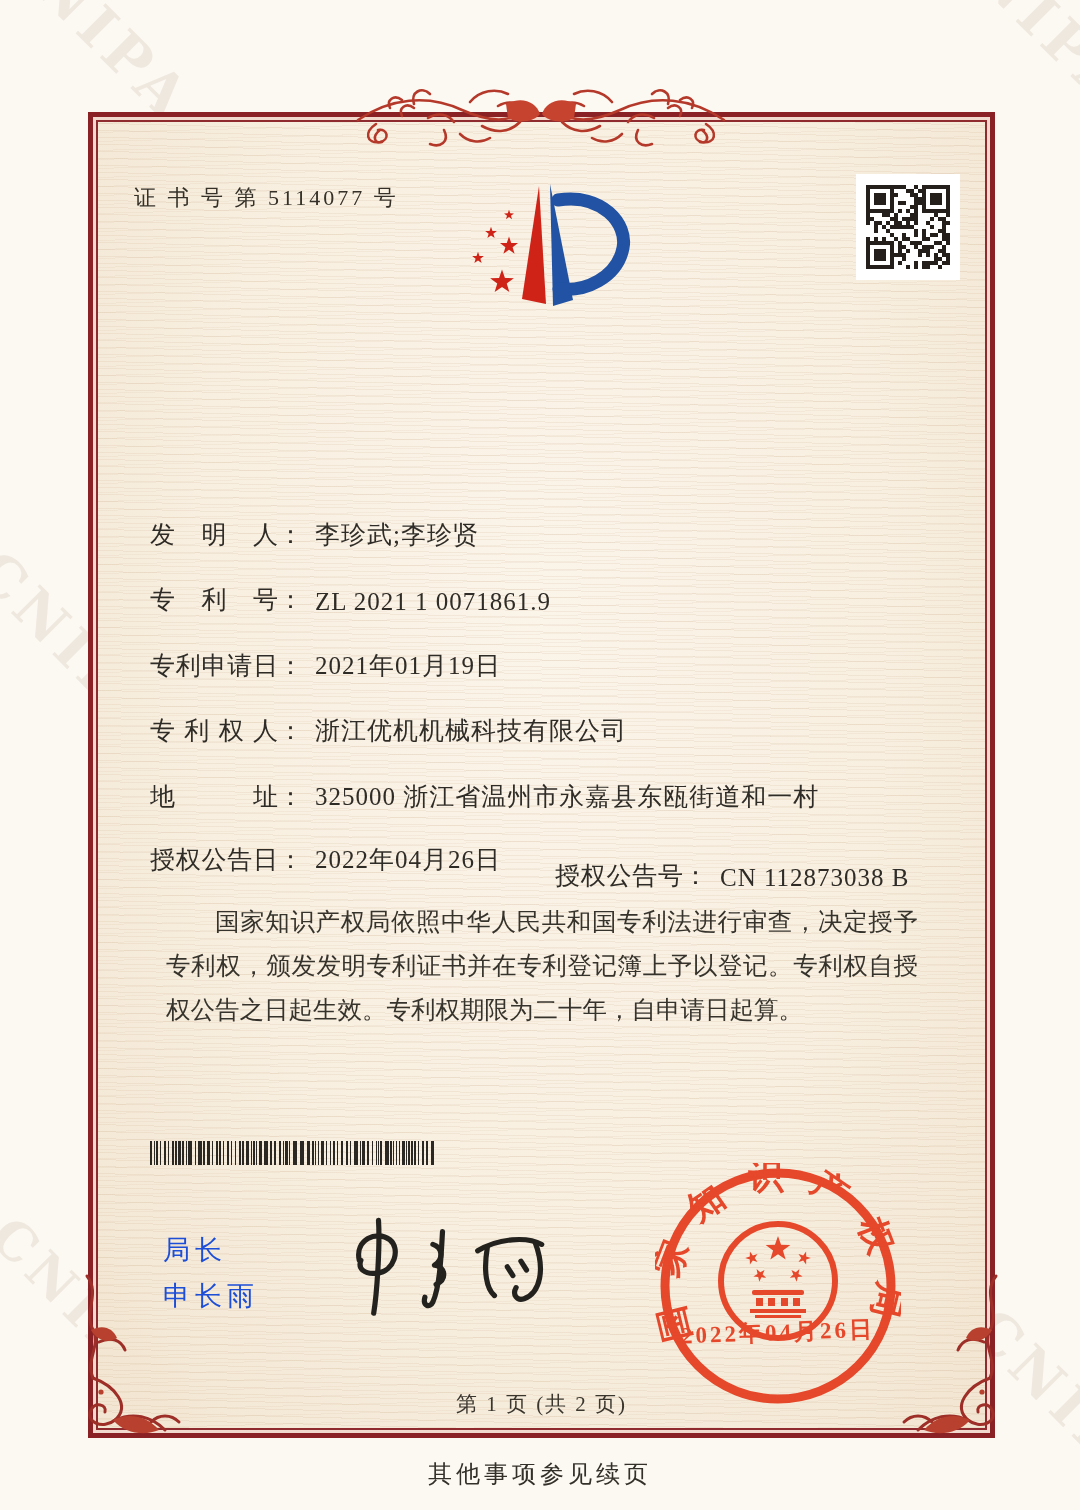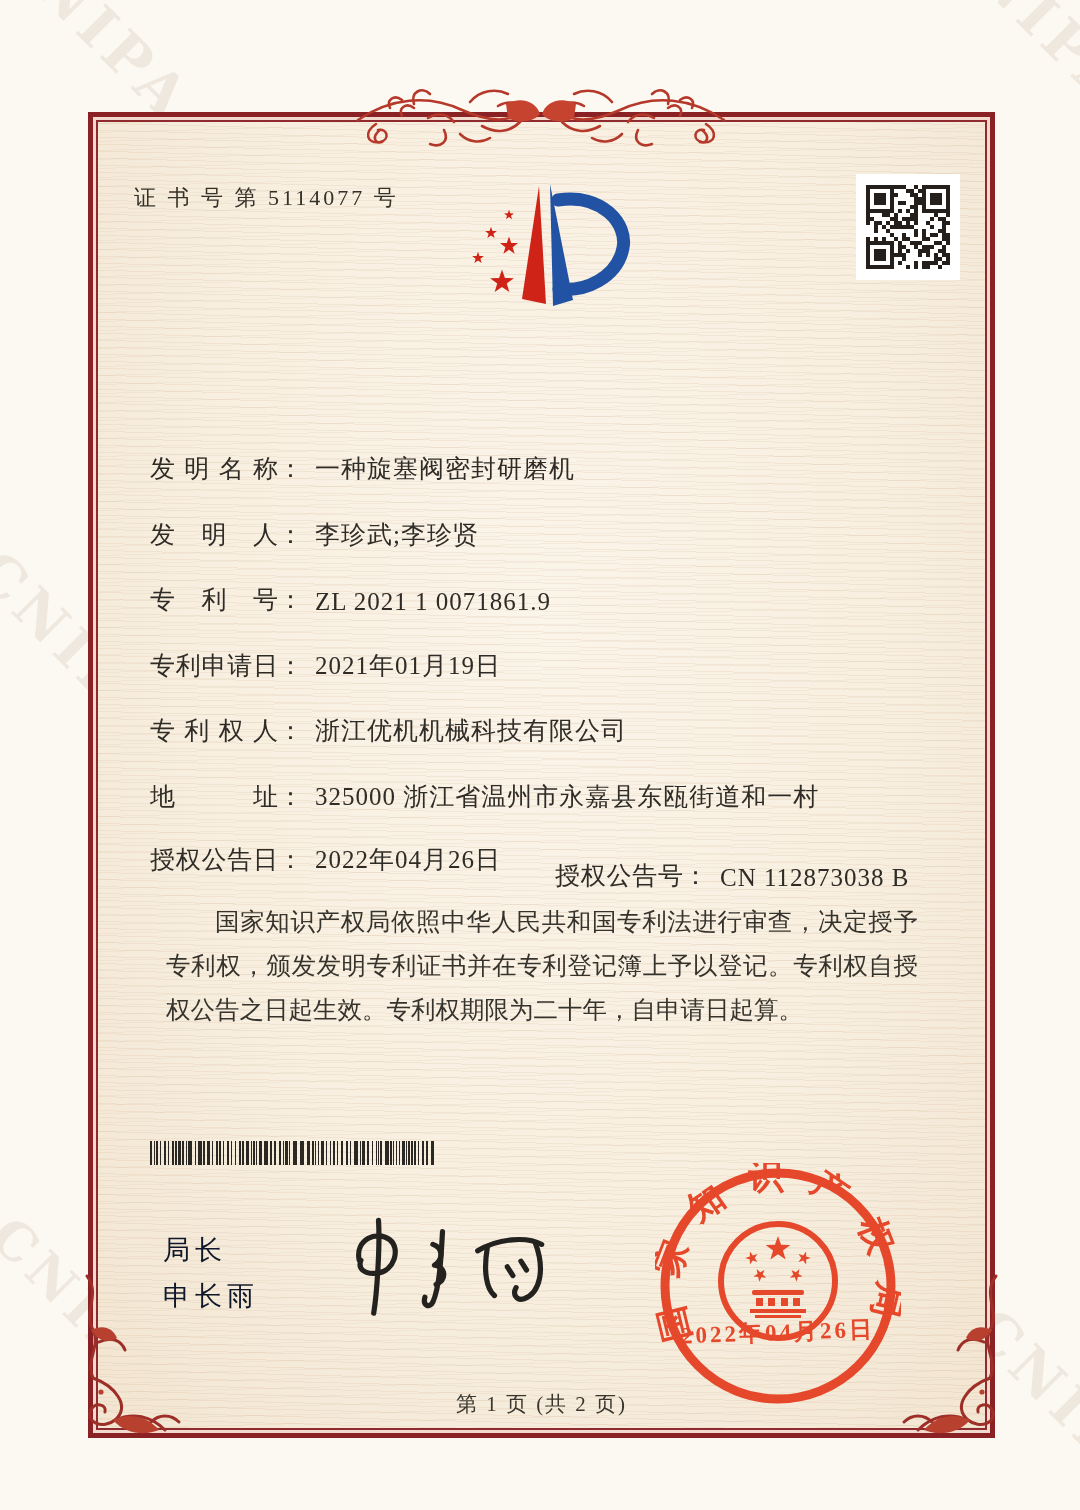--- a/index.html
+++ b/index.html
@@ -33,21 +33,21 @@
   .fval{margin-left:12px;vertical-align:bottom;letter-spacing:1px;}
   .fgroup2{position:absolute;left:405px;top:16px;}
   
   .bodytext{position:absolute;left:150px;top:884px;width:784px;z-index:6;font-size:24.5px;
       line-height:44px;text-align:justify;color:#36332c;}
   .bodytext p{margin:16px;text-indent:2em;}
   
   .barcode{position:absolute;left:150px;top:1141px;z-index:6;}
   
   .sig-label{position:absolute;left:163px;z-index:6;font-family:"Liberation Sans","DejaVu Sans",sans-serif;
-      font-size:27px;letter-spacing:5px;color:#0f172a;}
+      font-size:27px;letter-spacing:5px;color:#1d4ed8;}
   .sig-svg{position:absolute;left:315px;top:1198px;z-index:6;}
   
   .seal{position:absolute;left:655px;top:1163px;z-index:7;opacity:0.93;}
   
   .pageno{position:absolute;left:88px;top:1390px;width:907px;text-align:center;font-size:21px;
       letter-spacing:2px;z-index:6;color:#3a362e;}
   .footnote{position:absolute;left:0;top:1458px;width:1080px;text-align:center;font-size:24px;
       letter-spacing:4px;z-index:6;color:#33302a;}
   svg{display:block;}
 </style>
@@ -395,23 +395,20 @@
         <rect x="24" y="80" width="4" height="4" fill="#241f1a"></rect>
         <rect x="40" y="80" width="4" height="4" fill="#241f1a"></rect>
         <rect x="48" y="80" width="4" height="4" fill="#241f1a"></rect>
         <rect x="56" y="80" width="4" height="4" fill="#241f1a"></rect>
         <rect x="60" y="80" width="4" height="4" fill="#241f1a"></rect>
         <rect x="72" y="80" width="4" height="4" fill="#241f1a"></rect>
       </svg>
   </div>
 
 
-  <div class="frow" style="top:452px;">
-    <span class="flabel">发明名称</span><span class="fcolon">：</span><span class="fval">一种旋塞阀密封研磨机</span>
-  </div>
   <div class="frow" style="top:518px;">
     <span class="flabel">发明人</span><span class="fcolon">：</span><span class="fval">李珍武;李珍贤</span>
   </div>
   <div class="frow" style="top:583px;">
     <span class="flabel">专利号</span><span class="fcolon">：</span><span class="fval">ZL 2021 1 0071861.9</span>
   </div>
   <div class="frow" style="top:649px;">
     <span class="flabel">专利申请日</span><span class="fcolon">：</span><span class="fval">2021年01月19日</span>
   </div>
   <div class="frow" style="top:714px;">
@@ -543,14 +540,15 @@
       <rect x="113" y="135" width="7" height="8"></rect>
       <rect x="126" y="135" width="7" height="8"></rect>
       <rect x="138" y="135" width="7" height="8"></rect>
       <rect x="95" y="146" width="56" height="4"></rect>
       <rect x="100" y="152" width="46" height="3"></rect>
     </g>
     <text x="123" y="177" text-anchor="middle" font-size="23" font-weight="bold" fill="#e53c1e" transform="rotate(-2 123 170)" style="letter-spacing:3px;font-family:'Liberation Serif','DejaVu Serif',serif;">2022年04月26日</text>
   </svg>
 
   <div class="pageno">第 1 页 (共 2 页)</div>
+  <div class="footnote">其他事项参见续页</div>
 
 </div>
 
 </body></html>

